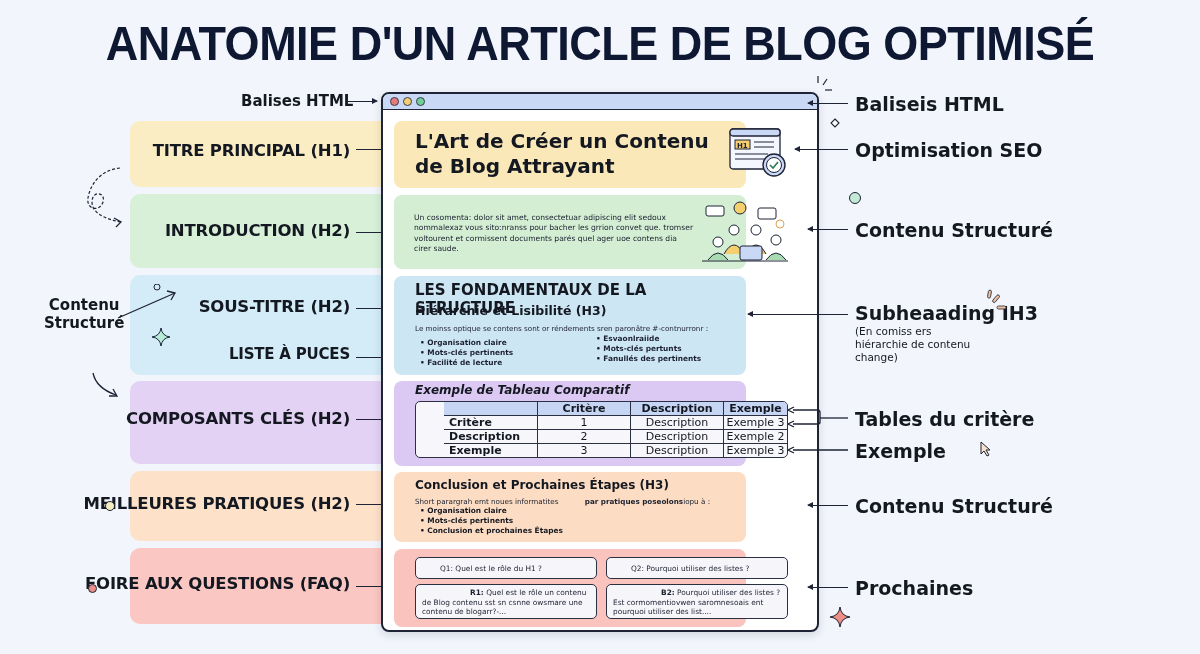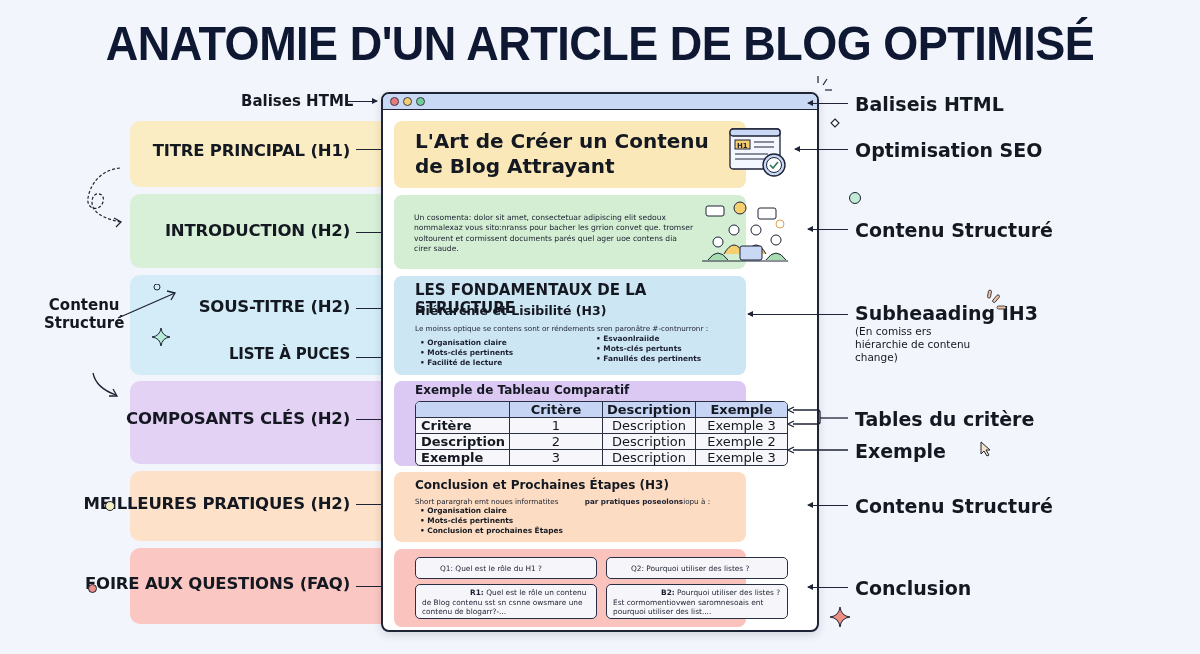--- a/index.html
+++ b/index.html
@@ -79,27 +79,27 @@
   }
   .struct-para {
     position: absolute; left: 21px; top: 48px; font-size: 7.2px; color: #1c2030; white-space: nowrap;
   }
   .bul { position: absolute; font-size: 7.4px; font-weight: 700; line-height: 10px; color: #1c2030; list-style: none; }
   .bul li::before { content: "• "; }
   .bul.l { left: 26px; top: 62px; }
   .bul.r { left: 202px; top: 58px; font-weight: 600; }
 
   .tbl-title {
-    position: absolute; left: 21px; top: 2px; font-weight: 700; font-size: 12px; color: #141821;
+    position: absolute; left: 21px; top: 2px; font-weight: 700; font-size: 12px; color: #141821; font-style: italic;
   }
   table.cmp {
     position: absolute; left: 21px; top: 20px; width: 373px;
     border-collapse: separate; border-spacing: 0;
     border: 1.3px solid #2b2f42; border-radius: 5px; overflow: hidden;
-    font-size: 13px; background: #f7f7fb;
+    font-size: 11px; background: #f7f7fb; padding-left: 28px;
   }
   table.cmp th {
     background: #c6d5f3; font-weight: 700; height: 13px; text-align: center;
     border-right: 1px solid #2b2f42; border-bottom: 1px solid #2b2f42;
   }
   table.cmp td {
     height: 13px; text-align: center; border-right: 1px solid #2b2f42; border-bottom: 1px solid #2b2f42;
   }
   table.cmp tr td:first-child { text-align: left; padding-left: 5px; font-weight: 700; }
   table.cmp tr > *:last-child { border-right: none; }
@@ -356,16 +356,16 @@
 <span class="rlabel" style="top:408px">Tables du critère</span>
 <span class="rlabel" style="top:440px">Exemple</span>
 <svg style="position:absolute;left:978px;top:440px" width="16" height="18">
   <path d="M3 2 L3 14 L6 11 L9 16 L11 15 L8 10 L12 10 Z" fill="#f6e2c8" stroke="#1e2336" stroke-width="1"></path>
 </svg>
 
 <div class="line arr-l" style="left:808px;top:505px;width:40px"></div>
 <span class="rlabel" style="top:495px">Contenu Structuré</span>
 
 <div class="line arr-l" style="left:808px;top:587px;width:40px"></div>
-<span class="rlabel" style="top:577px">Conclusion</span>
+<span class="rlabel" style="top:577px">Prochaines</span>
 <svg style="position:absolute;left:828px;top:605px" width="24" height="24">
   <path d="M12 2 Q13 11 22 12 Q13 13 12 22 Q11 13 2 12 Q11 11 12 2 Z" fill="#ee8f86" stroke="#1e2336" stroke-width="1"></path>
 </svg>
 
 </body></html>

